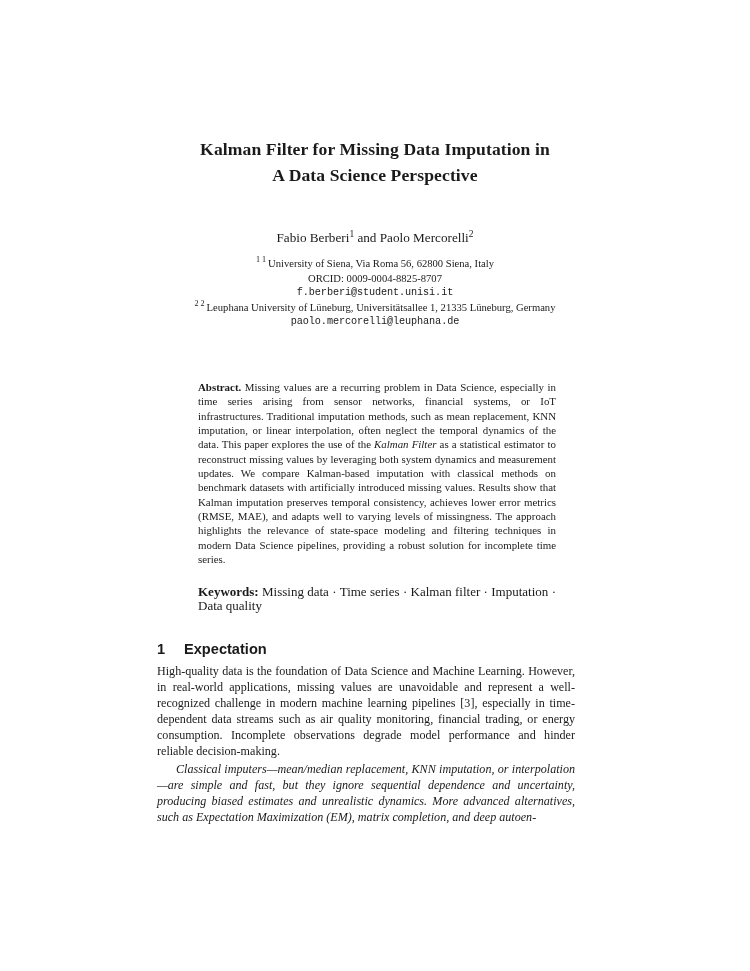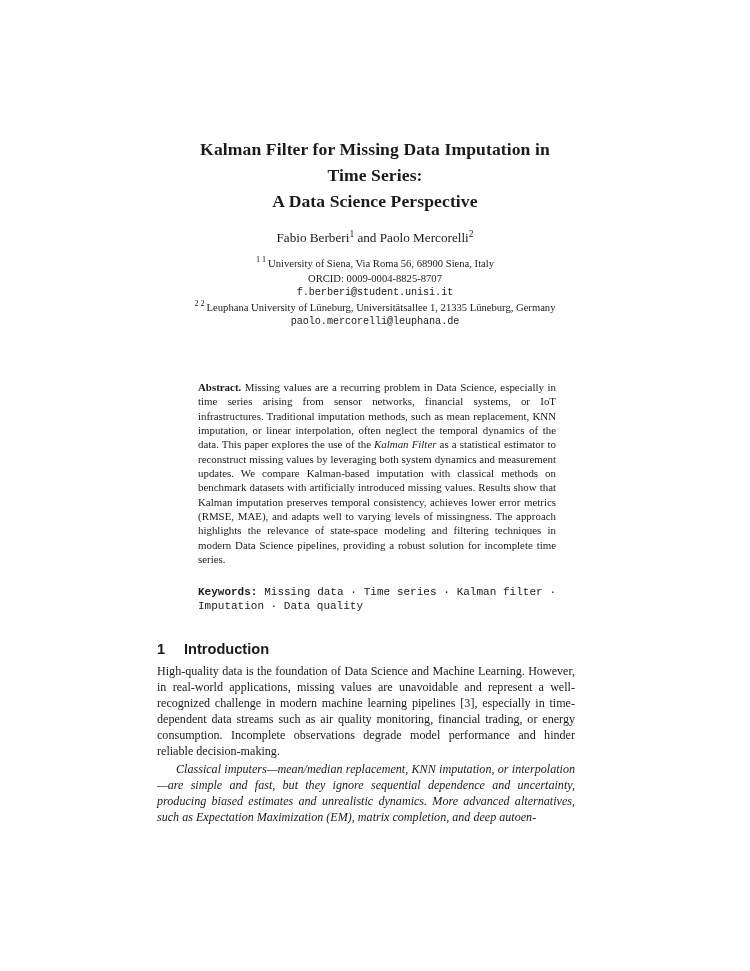--- a/index.html
+++ b/index.html
@@ -91,24 +91,23 @@
     hyphens: manual;
   }
   .abstract b { font-weight: bold; }
   .abstract i { font-style: italic; margin-top: 11px; }
 
   .keywords {
     position: absolute;
     left: 198px;
     top: 585px;
     width: 358px;
-    font-size: 11px;
+    font-size: 13px;
     line-height: 14.35px;
     text-align: justify;
-    font-family: Liberation Mono, monospace;
   }
   .keywords b { font-weight: bold; }
 
   
   .section-heading {
     position: absolute;
     left: 157px;
     top: 640px;
     width: 420px;
     font-family: "Liberation Sans", "DejaVu Sans", sans-serif;
@@ -131,44 +130,43 @@
   #para-1 { top: 664px; font-family: Liberation Serif, serif; }
   #para-2 { top: 762px; text-indent: 19px; font-style: italic; }
 </style>
 </head>
 <body>
 
 <div class="page">
 
   <div class="title-block">
     <span class="title-line">Kalman Filter for Missing Data Imputation in</span>
-    <span class="title-line">Time Series:</span>
     <span class="title-line">A Data Science Perspective</span>
   </div>
 
   <div class="authors">
     <span>Fabio Berberi</span><sup>1</sup><span> and </span><span>Paolo Mercorelli</span><sup>2</sup>
   </div>
 
   <div class="affiliations">
-    <span class="aff-line"><span class="aff-marker">1</span><span class="aff-marker">1</span><span>University of Siena, Via Roma 56, 68900 Siena, Italy</span></span>
+    <span class="aff-line"><span class="aff-marker">1</span><span class="aff-marker">1</span><span>University of Siena, Via Roma 56, 62800 Siena, Italy</span></span>
     <span class="aff-line">ORCID: 0009-0004-8825-8707</span>
     <span class="aff-line mono">f.berberi@student.unisi.it</span>
     <span class="aff-line"><span class="aff-marker">2</span><span class="aff-marker">2</span><span>Leuphana University of Lüneburg, Universitätsallee 1, 21335 Lüneburg, Germany</span></span>
     <span class="aff-line mono">paolo.mercorelli@leuphana.de</span>
   </div>
 
   <div class="abstract">
     <b>Abstract.</b><span> Missing values are a recurring problem in Data Science, especially in time series arising from sensor networks, financial systems, or IoT infrastructures. Traditional imputation methods, such as mean replacement, KNN imputation, or linear interpolation, often neglect the temporal dynamics of the data. This paper explores the use of the </span><i>Kalman Filter</i><span> as a statistical estimator to reconstruct missing values by leveraging both system dynamics and measurement updates. We compare Kalman-based imputation with classical methods on benchmark datasets with artificially introduced missing values. Results show that Kalman imputation preserves temporal consistency, achieves lower error metrics (RMSE, MAE), and adapts well to varying levels of missingness. The approach highlights the relevance of state-space modeling and filtering techniques in modern Data Science pipelines, providing a robust solution for incomplete time series.</span>
   </div>
 
   <div class="keywords">
     <b>Keywords:</b><span> Missing data · Time series · Kalman filter · Imputation · Data quality</span>
   </div>
 
   <div class="section-heading">
-    <span class="section-num">1</span><span>Introduction</span>
+    <span class="section-num">1</span><span>Expectation</span>
   </div>
 
   <div class="body-text" id="para-1">High-quality data is the foundation of Data Science and Machine Learning. However, in real-world applications, missing values are unavoidable and represent a well-recognized challenge in modern machine learning pipelines [3], especially in time-dependent data streams such as air quality monitoring, financial trading, or energy consumption. Incomplete observations degrade model performance and hinder reliable decision-making.</div>
   <div class="body-text" id="para-2">Classical imputers—mean/median replacement, KNN imputation, or interpolation—are simple and fast, but they ignore sequential dependence and uncertainty, producing biased estimates and unrealistic dynamics. More advanced alternatives, such as Expectation Maximization (EM), matrix completion, and deep autoen-</div>
 
 </div>
 
 </body></html>

